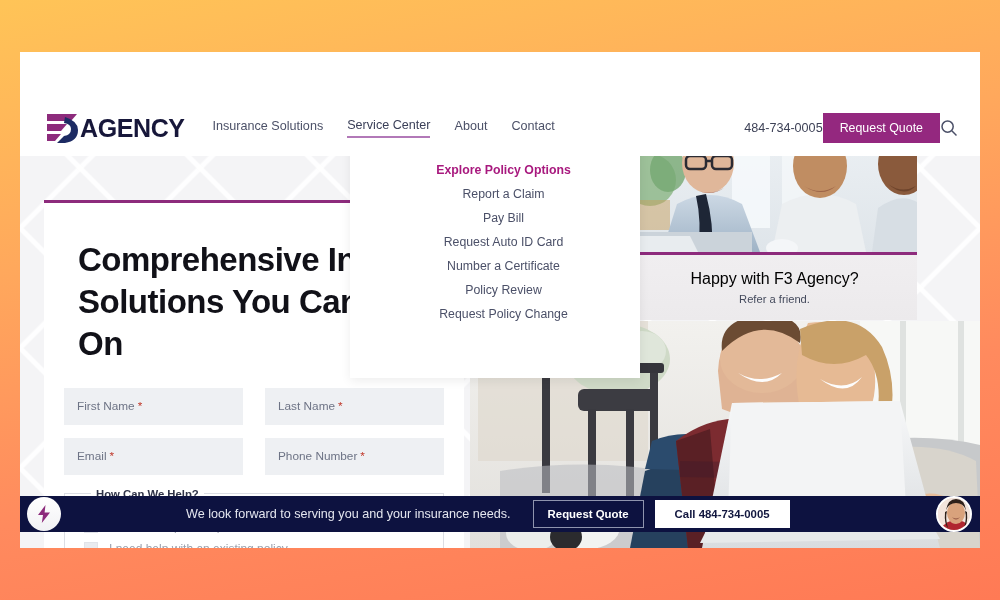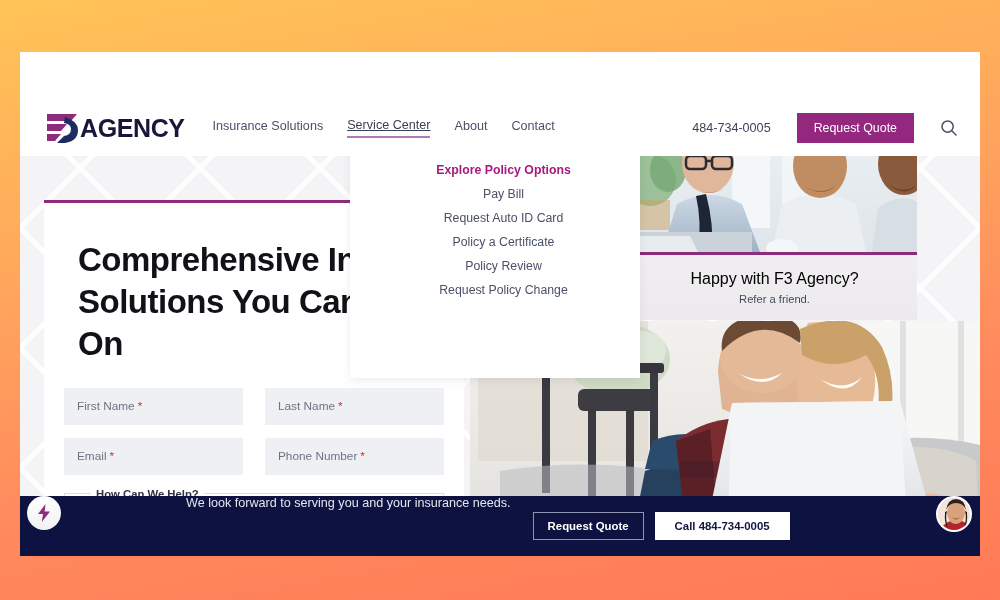--- a/index.html
+++ b/index.html
@@ -30,24 +30,24 @@
   #logo-text {
     font-size: 25px; font-weight: bold; color: #17173a;
     letter-spacing: -0.4px; margin-left: 1px; line-height: 1;
   }
   #main-nav { display: flex; align-items: center; margin-left: 28px; gap: 24px; }
   .nav-link {
     font-size: 12.6px; color: #4c5168; text-decoration: none;
     padding-bottom: 4px; white-space: nowrap; cursor: pointer;
     font-family: "Liberation Sans", sans-serif;
   }
-  .nav-link.active { color: #3a3f58; border-bottom: 2px solid #b279b8; text-decoration: underline; }
+  .nav-link.active { color: #3a3f58; border-bottom: 2px solid #b279b8; }
   #header-right {
     margin-left: auto; margin-right: 22px;
-    display: flex; align-items: center; gap: 26px;
+    display: flex; align-items: center; gap: 0;
   }
   #header-phone { font-size: 12.6px; color: #3e4257; white-space: nowrap; }
   #header-cta {
     background: #94287f; color: #fff; font-size: 12.4px;
     padding: 8px 17px; border: none; cursor: pointer; white-space: nowrap;
     font-family: "Liberation Sans", sans-serif;
   }
   #search-icon-btn {
     width: 18px; height: 18px; cursor: pointer; display: block;
   }
@@ -129,22 +129,22 @@
   .dd-item {
     display: block; font-size: 12.3px; color: #4b5068;
     text-decoration: none; padding: 5px 0; cursor: pointer;
     font-family: "Liberation Sans", sans-serif;
     text-align: center;
   }
   .dd-item.featured { color: #a8197e; font-weight: bold; }
 
   
   #bottom-bar {
-    position: absolute; left: 20px; top: 496px; width: 960px; height: 60px;
-    background: #0d1240; display: flex; z-index: 60;
+    position: absolute; left: 20px; top: 496px; width: 960px; height: 36px;
+    background: #0d1240; display: flex; align-items: center; z-index: 60;
   }
   #bolt-badge {
     width: 34px; height: 34px; border-radius: 50%;
     background: linear-gradient(180deg,#ffffff 0%,#f1f1f4 100%);
     margin-left: 7px; display: flex; align-items: center; justify-content: center;
     flex: none; cursor: pointer;
   }
   #bar-message {
     margin-left: 125px; font-size: 12.6px; color: #e4e6ef; white-space: nowrap;
   }
@@ -347,23 +347,24 @@
 
   <div id="service-dropdown">
     <span>
       <svg id="dropdown-info-icon" viewBox="0 0 19 19">
         <circle cx="9.5" cy="9.5" r="8.4" fill="none" stroke="#b26aae" stroke-width="1.2"></circle>
         <circle cx="9.5" cy="5.6" r="1.1" fill="#a8197e"></circle>
         <rect x="8.6" y="8" width="1.8" height="6.2" rx=".9" fill="#a8197e"></rect>
       </svg>
     </span>
     <a class="dd-item featured">Explore Policy Options</a>
+    <a class="dd-item">Report a Claim</a>
     <a class="dd-item">Pay Bill</a>
     <a class="dd-item">Request Auto ID Card</a>
-    <a class="dd-item">Policy a Certificate</a>
+    <a class="dd-item">Number a Certificate</a>
     <a class="dd-item">Policy Review</a>
     <a class="dd-item">Request Policy Change</a>
   </div>
 </div>
 
 <div id="bottom-bar">
   <div id="bolt-badge">
     <svg width="16" height="18" viewBox="0 0 16 18">
       <path d="M9.5 0 L2 10 H7 L5.8 18 L14 7.5 H8.6 Z" fill="#8d2b7c"></path>
     </svg>

